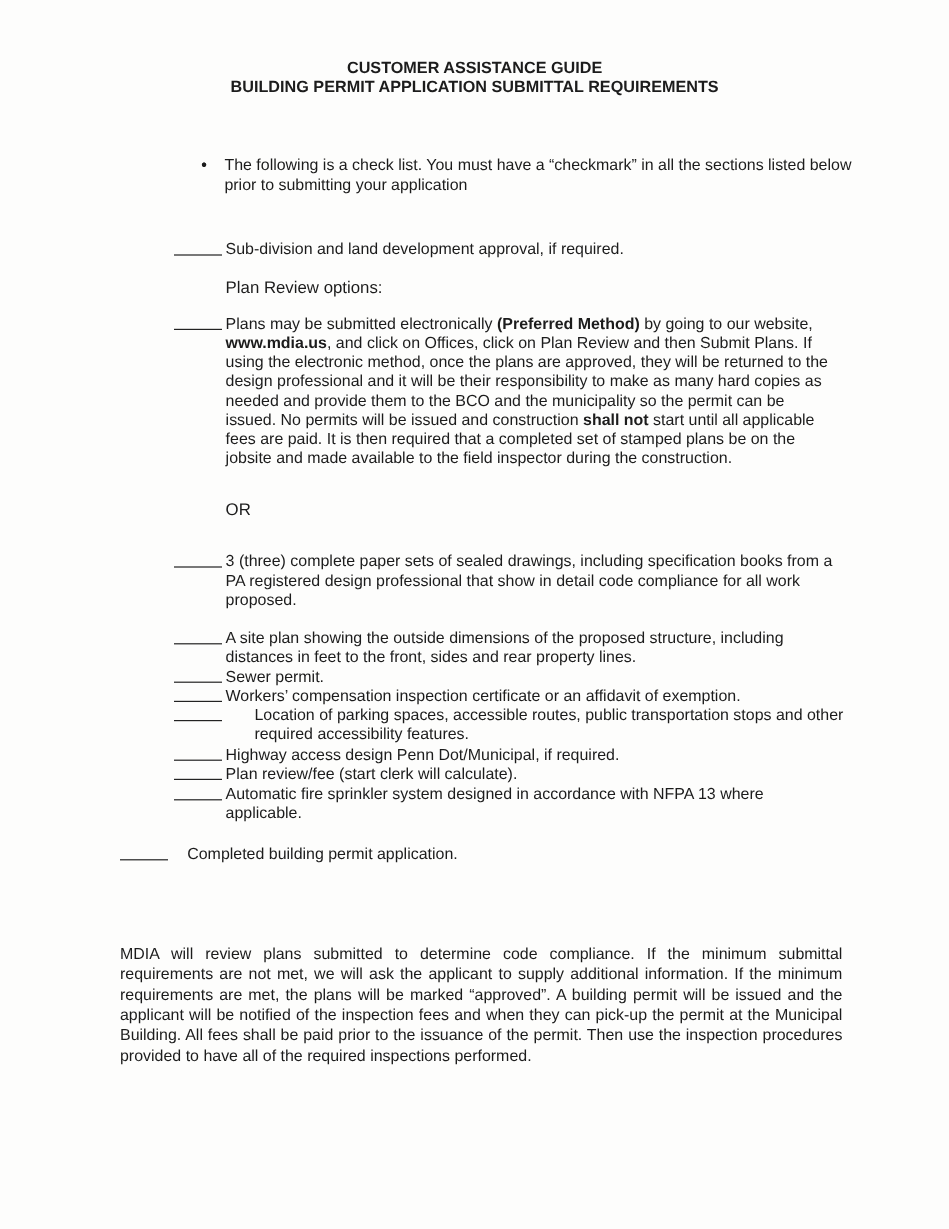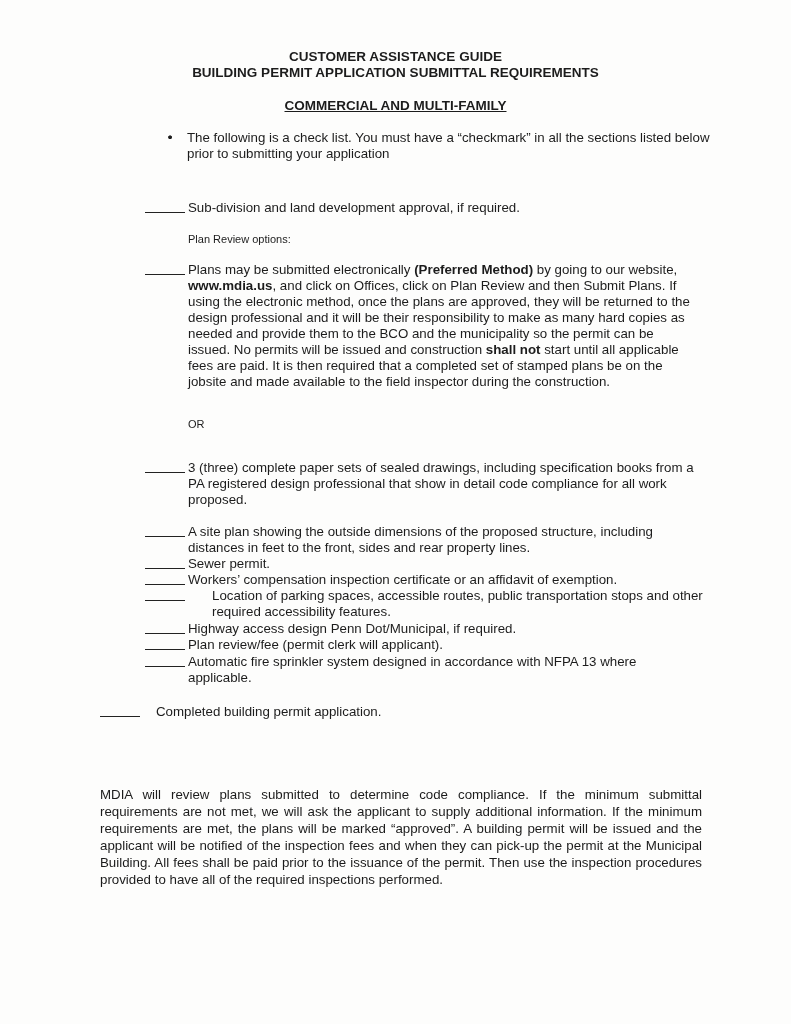--- a/index.html
+++ b/index.html
@@ -23,34 +23,33 @@
     .bullets { position: absolute; left: 165px; top: 130px; width: 560px; margin: 0; padding: 0; list-style: none; }
     .bullets li { position: relative; padding-left: 22px; font-size: 13.3px; line-height: 16px; }
     .bullets li .dot { position: absolute; left: 0; top: 0; width: 10px; text-align: center; }
 
     .row { position: absolute; font-size: 13.3px; line-height: 16px; }
     .row .blank {
       position: absolute; top: 12px; height: 0;
       border-bottom: 1px solid #222; width: 40px;
     }
     .row .text { position: absolute; }
-    .plain { position: absolute; font-size: 11px; line-height: 16px; }
+    .plain { position: absolute; font-size: 14px; line-height: 16px; }
     .para {
       position: absolute; left: 100px; top: 748px; width: 602px;
       font-size: 13.3px; line-height: 17px; text-align: justify; margin-top: 38px;
     }
   </style>
 </head>
 <body>
 
 <div class="page">
 
   <div class="title t1">CUSTOMER ASSISTANCE GUIDE</div>
   <div class="title t2">BUILDING PERMIT APPLICATION SUBMITTAL REQUIREMENTS</div>
-  <div class="title t3">COMMERCIAL AND MULTI-FAMILY</div>
 
   <ul class="bullets">
     <li>
       <span class="dot">•</span>
     </li>
     <li>
       <span class="dot">•</span>
       <span>The following is a check list.  You must have a “checkmark” in all the sections listed below prior to submitting your application</span>
     </li>
   </ul>
@@ -89,21 +88,21 @@
   <div class="row" style="left:145px; top:588px; width:560px;">
     <span class="blank" style="left:0;"></span>
     <span class="text" style="left:43px; width:515px;margin-left:24px;">Location of parking spaces, accessible routes, public transportation stops and other required accessibility features.</span>
   </div>
   <div class="row" style="left:145px; top:621px; width:560px;">
     <span class="blank" style="left:0;"></span>
     <span class="text" style="left:43px; width:515px;">Highway access design Penn Dot/Municipal, if required.</span>
   </div>
   <div class="row" style="left:145px; top:637px; width:560px;">
     <span class="blank" style="left:0;"></span>
-    <span class="text" style="left:43px; width:515px;">Plan review/fee (permit clerk will applicant).</span>
+    <span class="text" style="left:43px; width:515px;">Plan review/fee (start clerk will calculate).</span>
   </div>
   <div class="row" style="left:145px; top:654px; width:560px;">
     <span class="blank" style="left:0;"></span>
     <span class="text" style="left:43px; width:515px;">Automatic fire sprinkler system designed in accordance with NFPA 13 where applicable.</span>
   </div>
 
   <div class="row" style="left:100px; top:704px; width:600px;">
     <span class="blank" style="left:0;"></span>
     <span class="text" style="left:56px; width:550px;">Completed building permit application.</span>
   </div>

